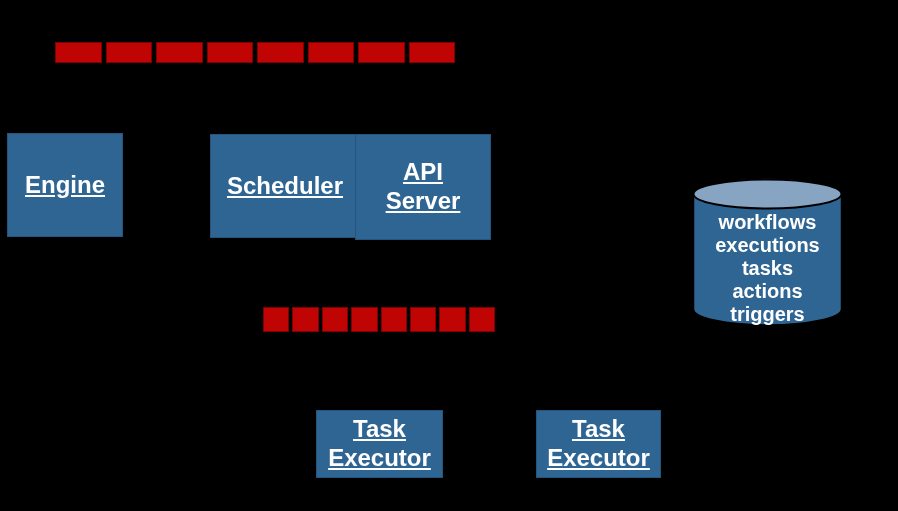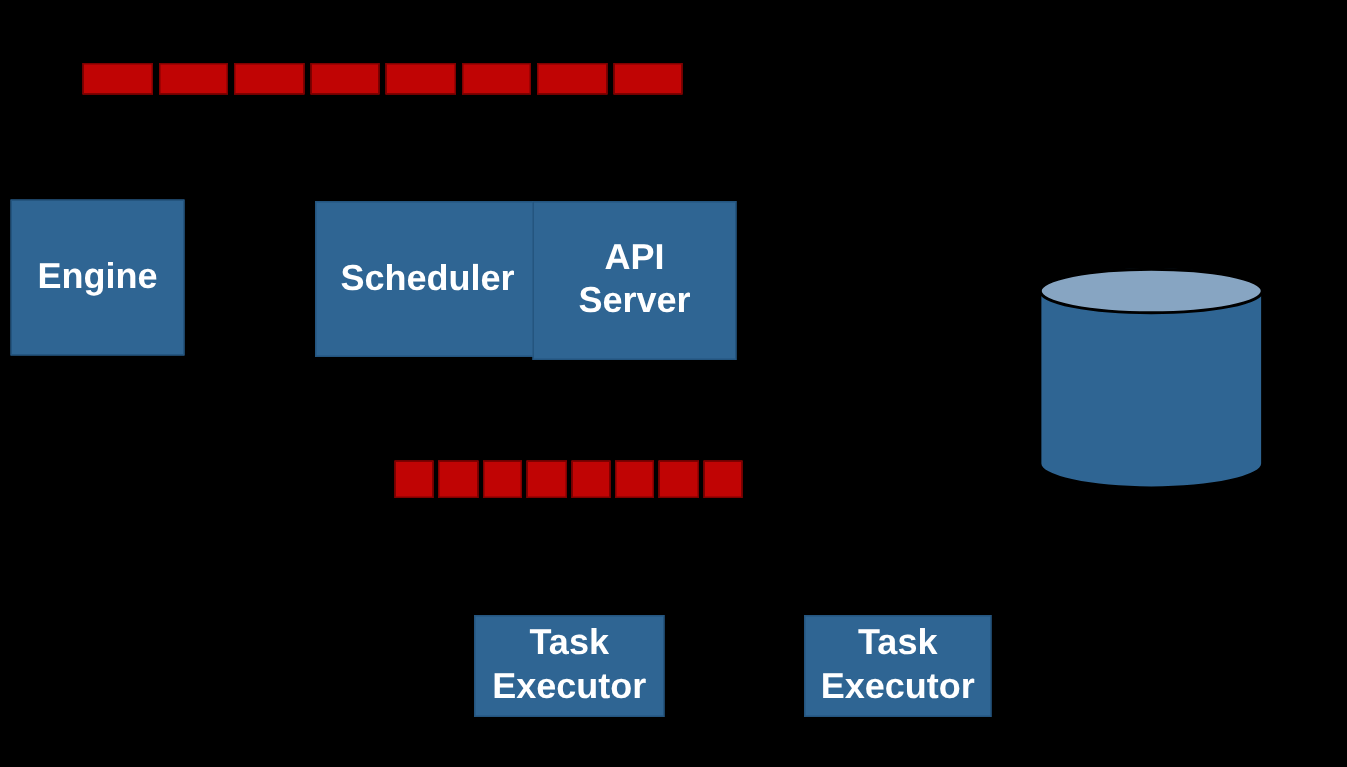--- a/index.html
+++ b/index.html
@@ -26,20 +26,21 @@
     background:var(--node-fill,#2f6593);
     border:1px solid var(--node-border,#24557f);
     box-sizing:border-box;
     color:var(--text-color,#fff);
     font-weight:bold;
     font-size:24px;
     line-height:1.2;
     display:flex;flex-direction:column;
     align-items:center;justify-content:center;
     text-align:center;
+    text-decoration:underline;
   }
   .node span{display:block;}
   
   .db{position:absolute;}
   .db svg{display:block;}
   .db-body{fill:var(--db-body-fill,#2f6593);stroke:#000;stroke-width:1.5;}
   .db-top{fill:var(--db-top-fill,#87a5c2);stroke:#000;stroke-width:2;}
   .db-text{
     position:absolute;left:0;right:0;top:33px;
     text-align:center;
@@ -77,20 +78,27 @@
   <div class="node" style="left:355px;top:134px;width:136px;height:106px;">
     <span>API</span>
     <span>Server</span>
   </div>
 
   <div class="db" style="left:692px;top:178px;width:151px;height:148px;">
     <svg width="151" height="148" viewBox="0 0 151 148">
       <path class="db-body" d="M 1.5 16 L 1.5 131 A 74 16 0 0 0 149.5 131 L 149.5 16 A 74 16 0 0 0 1.5 16 Z"></path>
       <ellipse class="db-top" cx="75.5" cy="16" rx="74" ry="14.5"></ellipse>
     </svg>
+    <div class="db-text">
+      <span>workflows</span>
+      <span>executions</span>
+      <span>tasks</span>
+      <span>actions</span>
+      <span>triggers</span>
+    </div>
   </div>
 
   <div class="queue queue-bottom" style="left:263px;top:307px;width:232px;height:25px;">
       <div class="seg"></div>
       <div class="seg"></div>
       <div class="seg"></div>
       <div class="seg"></div>
       <div class="seg"></div>
       <div class="seg"></div>
       <div class="seg"></div>

